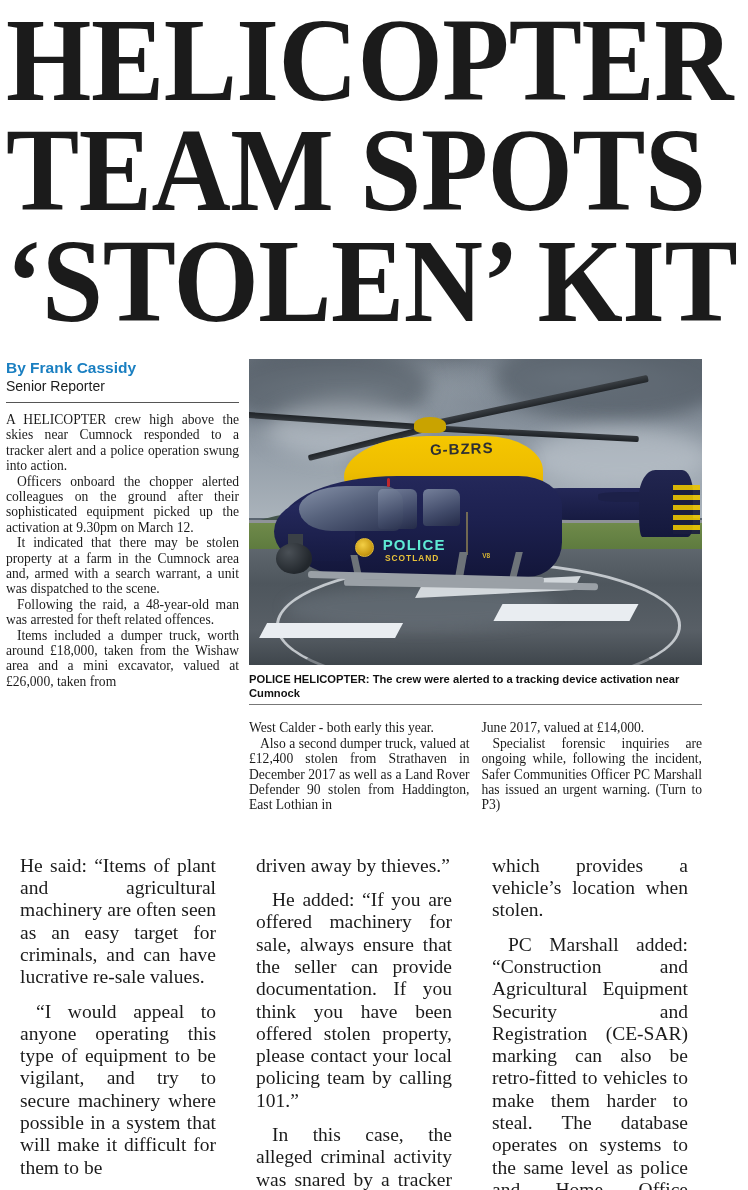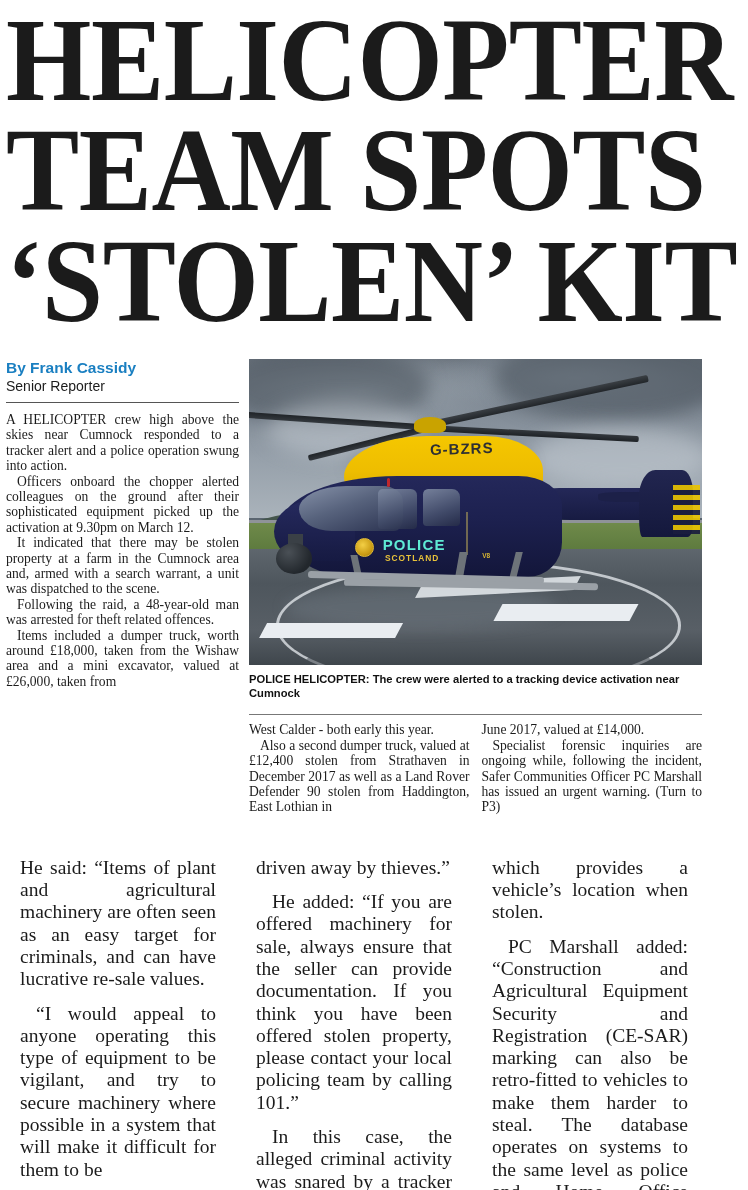--- a/index.html
+++ b/index.html
@@ -469,23 +469,23 @@
     border-radius: 2px;
   }
 
   
   .caption {
     font-family: "Liberation Sans", sans-serif;
     font-weight: 700;
     font-size: 11.2px;
     line-height: 1.25;
     color: #111;
-    padding: 7px 0 14px 0;
+    padding: 7px 0 4px 0;
     border-bottom: 1px solid #777;
-    margin-bottom: 7px;
+    margin-bottom: 15px;
   }
 
   .under-photo-cols {
     display: flex;
     gap: 12px;
   }
   .under-col {
     flex: 1 1 0;
     font-family: "Liberation Serif", serif;
     font-size: 13.6px;

